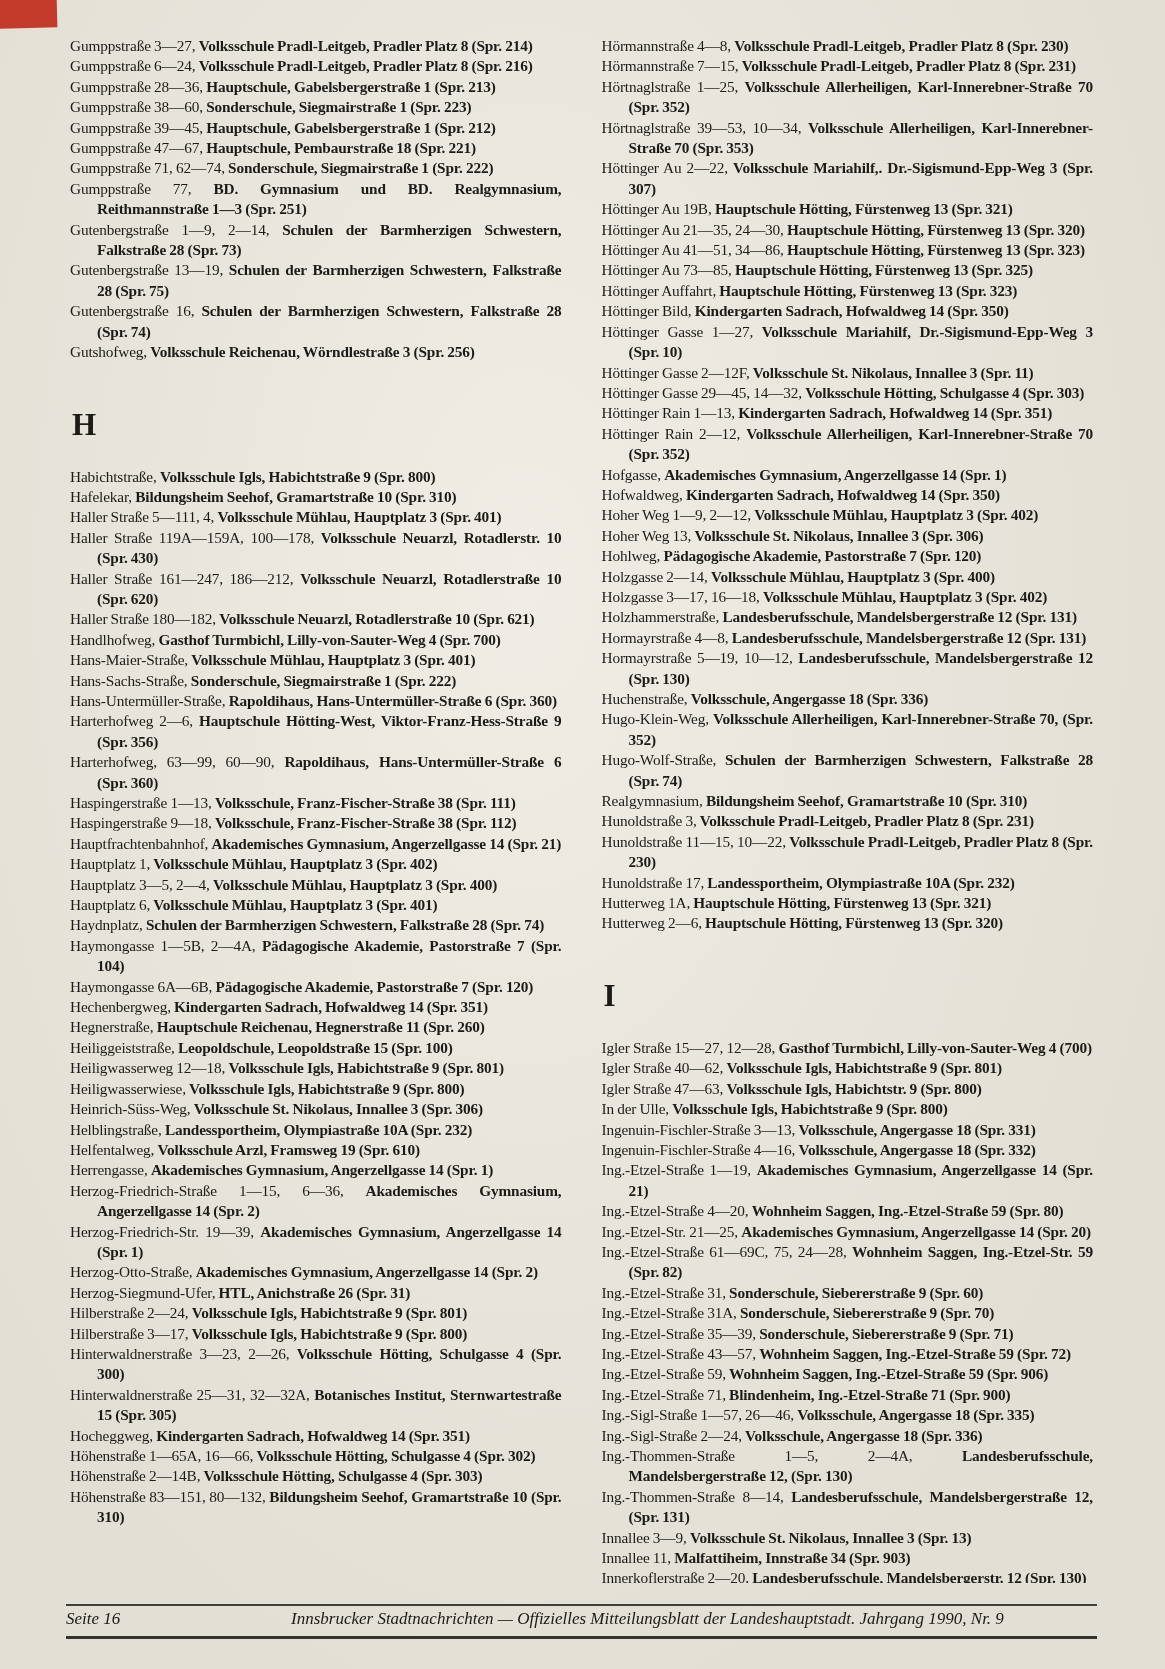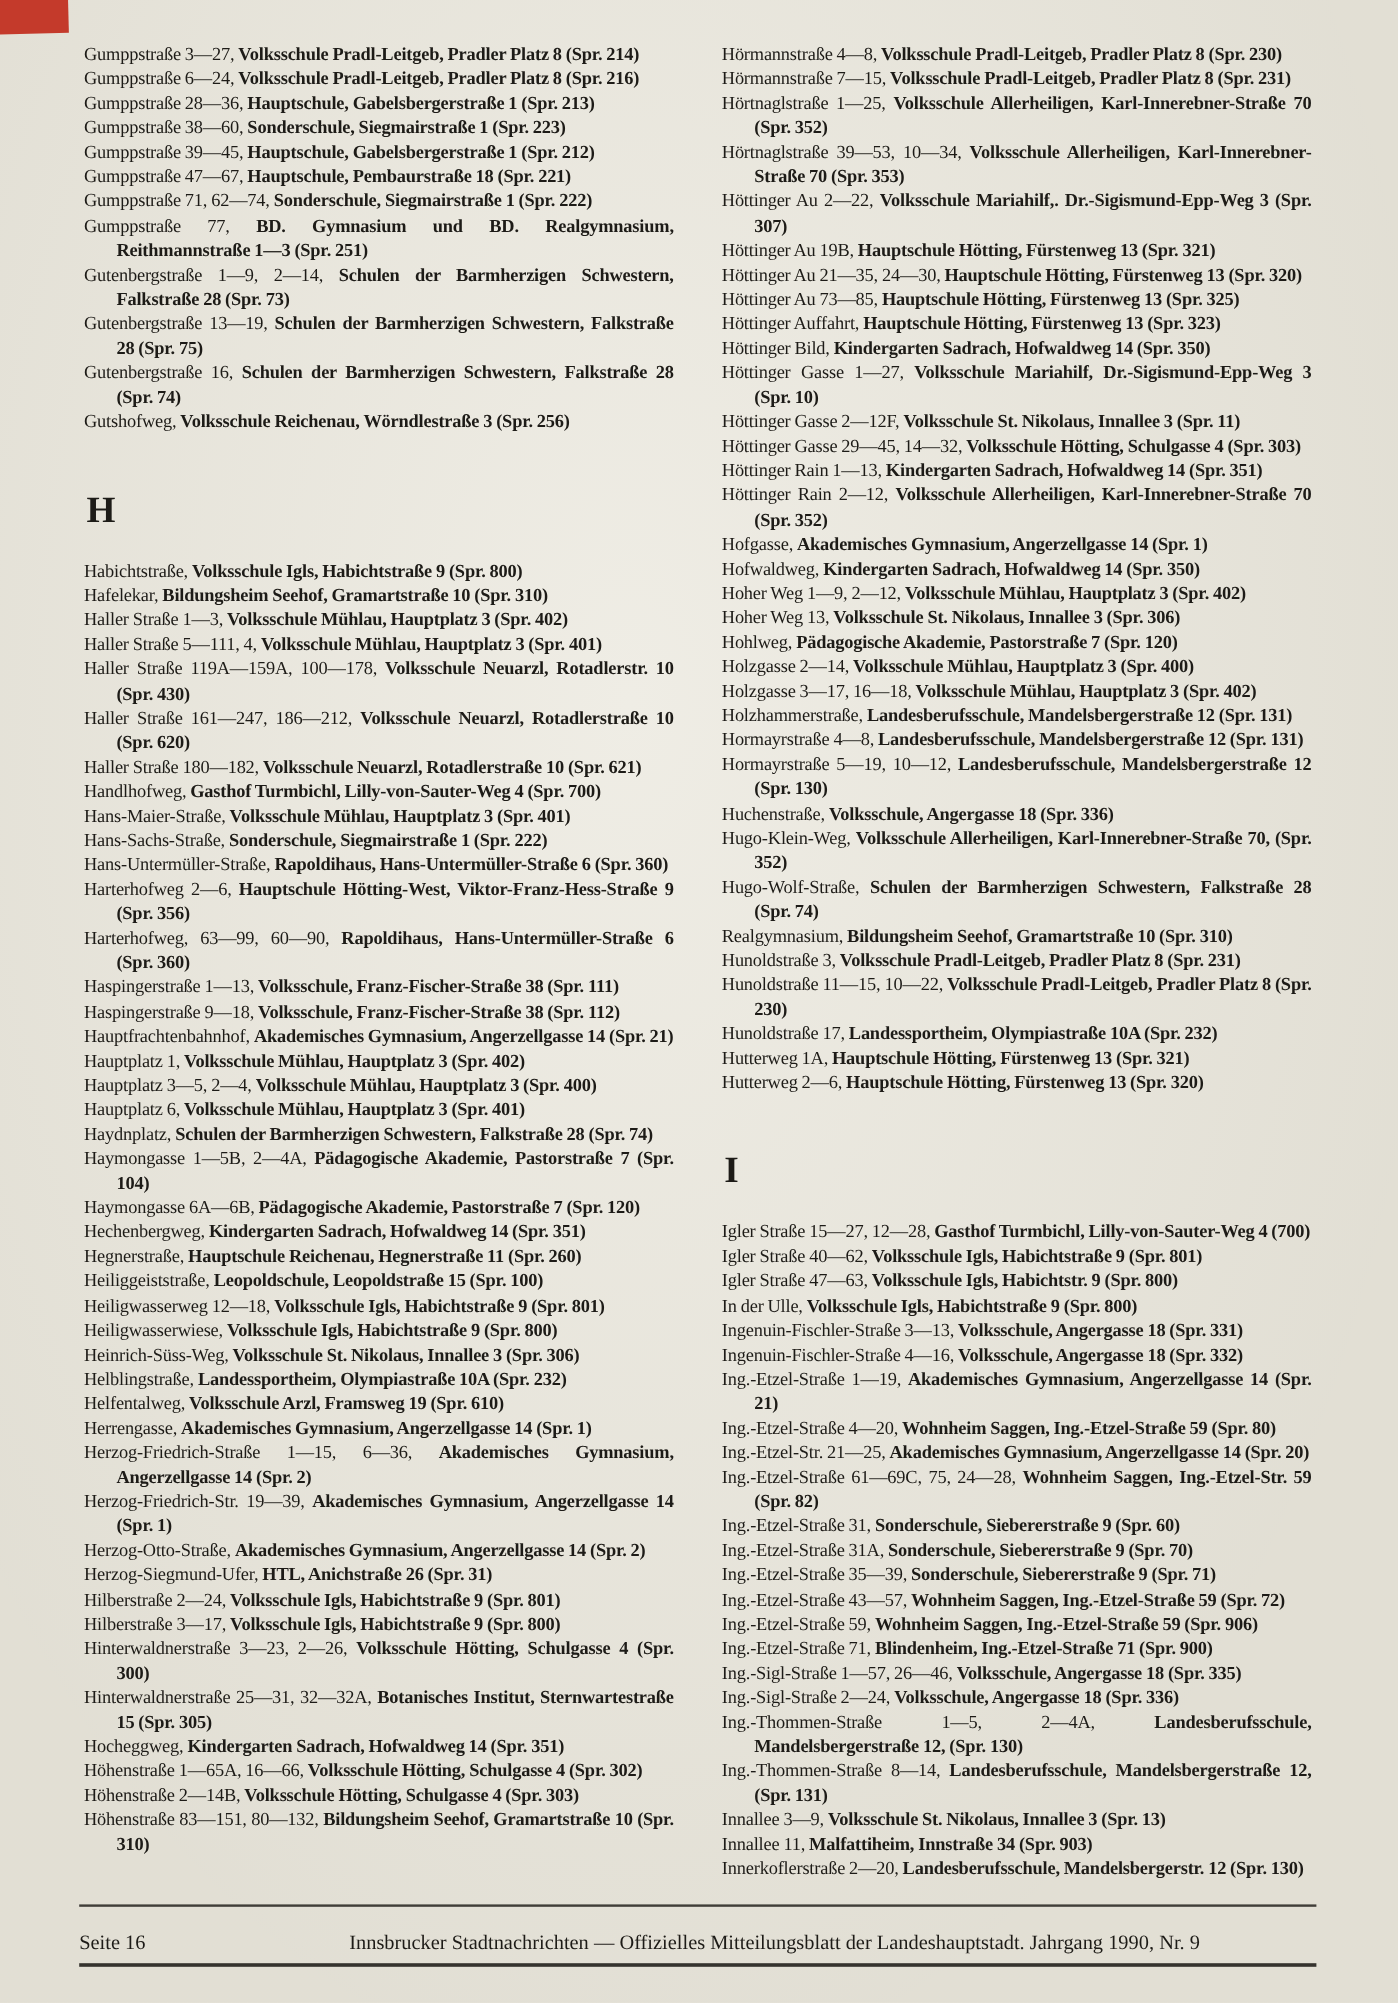--- a/index.html
+++ b/index.html
@@ -37,21 +37,22 @@
   .section-heading{
     font-size:31px;
     font-weight:bold;
     margin:44px 0 24px 2px;
     letter-spacing:0.5px;
   }
   .footer{
     position:absolute;left:66px;right:68px;bottom:30px;
     border-top:2px solid #403e38;
     border-bottom:3px solid #35332e;
-    padding:20px 0 7px 0;
+    padding:3px 0 7px 0;
+    font-style:italic;
   }
   .footer-inner{display:flex;align-items:baseline;font-size:17px;}
   .footer-page-label{width:225px;flex:none;}
   .footer-title{flex:1;text-align:left;white-space:nowrap;}
 </style>
 </head>
 <body style="background-color: rgb(233, 230, 219);">
 
 <div class="red-corner-mark" style="background: rgb(196, 58, 43);"></div>
 
@@ -66,21 +67,20 @@
         <p class="entry"><span class="street">Gumppstraße 47—67, </span><b class="school">Hauptschule, Pembaurstraße 18 (Spr. 221)</b></p>
         <p class="entry"><span class="street">Gumppstraße 71, 62—74, </span><b class="school">Sonderschule, Siegmairstraße 1 (Spr. 222)</b></p>
         <p class="entry"><span class="street">Gumppstraße 77, </span><b class="school">BD. Gymnasium und BD. Realgymnasium, Reithmannstraße 1—3 (Spr. 251)</b></p>
         <p class="entry"><span class="street">Gutenbergstraße 1—9, 2—14, </span><b class="school">Schulen der Barmherzigen Schwestern, Falkstraße 28 (Spr. 73)</b></p>
         <p class="entry"><span class="street">Gutenbergstraße 13—19, </span><b class="school">Schulen der Barmherzigen Schwestern, Falkstraße 28 (Spr. 75)</b></p>
         <p class="entry"><span class="street">Gutenbergstraße 16, </span><b class="school">Schulen der Barmherzigen Schwestern, Falkstraße 28 (Spr. 74)</b></p>
         <p class="entry"><span class="street">Gutshofweg, </span><b class="school">Volksschule Reichenau, Wörndlestraße 3 (Spr. 256)</b></p>
         <h2 class="section-heading">H</h2>
         <p class="entry"><span class="street">Habichtstraße, </span><b class="school">Volksschule Igls, Habichtstraße 9 (Spr. 800)</b></p>
         <p class="entry"><span class="street">Hafelekar, </span><b class="school">Bildungsheim Seehof, Gramartstraße 10 (Spr. 310)</b></p>
-        <p class="entry"><span class="street">Haller Straße 1—3, </span><b class="school">Volksschule Mühlau, Hauptplatz 3 (Spr. 402)</b></p>
         <p class="entry"><span class="street">Haller Straße 5—111, 4, </span><b class="school">Volksschule Mühlau, Hauptplatz 3 (Spr. 401)</b></p>
         <p class="entry"><span class="street">Haller Straße 119A—159A, 100—178, </span><b class="school">Volksschule Neuarzl, Rotadlerstr. 10 (Spr. 430)</b></p>
         <p class="entry"><span class="street">Haller Straße 161—247, 186—212, </span><b class="school">Volksschule Neuarzl, Rotadlerstraße 10 (Spr. 620)</b></p>
         <p class="entry"><span class="street">Haller Straße 180—182, </span><b class="school">Volksschule Neuarzl, Rotadlerstraße 10 (Spr. 621)</b></p>
         <p class="entry"><span class="street">Handlhofweg, </span><b class="school">Gasthof Turmbichl, Lilly-von-Sauter-Weg 4 (Spr. 700)</b></p>
         <p class="entry"><span class="street">Hans-Maier-Straße, </span><b class="school">Volksschule Mühlau, Hauptplatz 3 (Spr. 401)</b></p>
         <p class="entry"><span class="street">Hans-Sachs-Straße, </span><b class="school">Sonderschule, Siegmairstraße 1 (Spr. 222)</b></p>
         <p class="entry"><span class="street">Hans-Untermüller-Straße, </span><b class="school">Rapoldihaus, Hans-Untermüller-Straße 6 (Spr. 360)</b></p>
         <p class="entry"><span class="street">Harterhofweg 2—6, </span><b class="school">Hauptschule Hötting-West, Viktor-Franz-Hess-Straße 9 (Spr. 356)</b></p>
         <p class="entry"><span class="street">Harterhofweg, 63—99, 60—90, </span><b class="school">Rapoldihaus, Hans-Untermüller-Straße 6 (Spr. 360)</b></p>
@@ -116,20 +116,21 @@
         <p class="entry"><span class="street">Höhenstraße 83—151, 80—132, </span><b class="school">Bildungsheim Seehof, Gramartstraße 10 (Spr. 310)</b></p>
       </div>
     <div class="col">
         <p class="entry"><span class="street">Hörmannstraße 4—8, </span><b class="school">Volksschule Pradl-Leitgeb, Pradler Platz 8 (Spr. 230)</b></p>
         <p class="entry"><span class="street">Hörmannstraße 7—15, </span><b class="school">Volksschule Pradl-Leitgeb, Pradler Platz 8 (Spr. 231)</b></p>
         <p class="entry"><span class="street">Hörtnaglstraße 1—25, </span><b class="school">Volksschule Allerheiligen, Karl-Innerebner-Straße 70 (Spr. 352)</b></p>
         <p class="entry"><span class="street">Hörtnaglstraße 39—53, 10—34, </span><b class="school">Volksschule Allerheiligen, Karl-Innerebner-Straße 70 (Spr. 353)</b></p>
         <p class="entry"><span class="street">Höttinger Au 2—22, </span><b class="school">Volksschule Mariahilf,. Dr.-Sigismund-Epp-Weg 3 (Spr. 307)</b></p>
         <p class="entry"><span class="street">Höttinger Au 19B, </span><b class="school">Hauptschule Hötting, Fürstenweg 13 (Spr. 321)</b></p>
         <p class="entry"><span class="street">Höttinger Au 21—35, 24—30, </span><b class="school">Hauptschule Hötting, Fürstenweg 13 (Spr. 320)</b></p>
+        <p class="entry"><span class="street">Höttinger Au 41—51, 34—86, </span><b class="school">Hauptschule Hötting, Fürstenweg 13 (Spr. 323)</b></p>
         <p class="entry"><span class="street">Höttinger Au 73—85, </span><b class="school">Hauptschule Hötting, Fürstenweg 13 (Spr. 325)</b></p>
         <p class="entry"><span class="street">Höttinger Auffahrt, </span><b class="school">Hauptschule Hötting, Fürstenweg 13 (Spr. 323)</b></p>
         <p class="entry"><span class="street">Höttinger Bild, </span><b class="school">Kindergarten Sadrach, Hofwaldweg 14 (Spr. 350)</b></p>
         <p class="entry"><span class="street">Höttinger Gasse 1—27, </span><b class="school">Volksschule Mariahilf, Dr.-Sigismund-Epp-Weg 3 (Spr. 10)</b></p>
         <p class="entry"><span class="street">Höttinger Gasse 2—12F, </span><b class="school">Volksschule St. Nikolaus, Innallee 3 (Spr. 11)</b></p>
         <p class="entry"><span class="street">Höttinger Gasse 29—45, 14—32, </span><b class="school">Volksschule Hötting, Schulgasse 4 (Spr. 303)</b></p>
         <p class="entry"><span class="street">Höttinger Rain 1—13, </span><b class="school">Kindergarten Sadrach, Hofwaldweg 14 (Spr. 351)</b></p>
         <p class="entry"><span class="street">Höttinger Rain 2—12, </span><b class="school">Volksschule Allerheiligen, Karl-Innerebner-Straße 70 (Spr. 352)</b></p>
         <p class="entry"><span class="street">Hofgasse, </span><b class="school">Akademisches Gymnasium, Angerzellgasse 14 (Spr. 1)</b></p>
         <p class="entry"><span class="street">Hofwaldweg, </span><b class="school">Kindergarten Sadrach, Hofwaldweg 14 (Spr. 350)</b></p>

